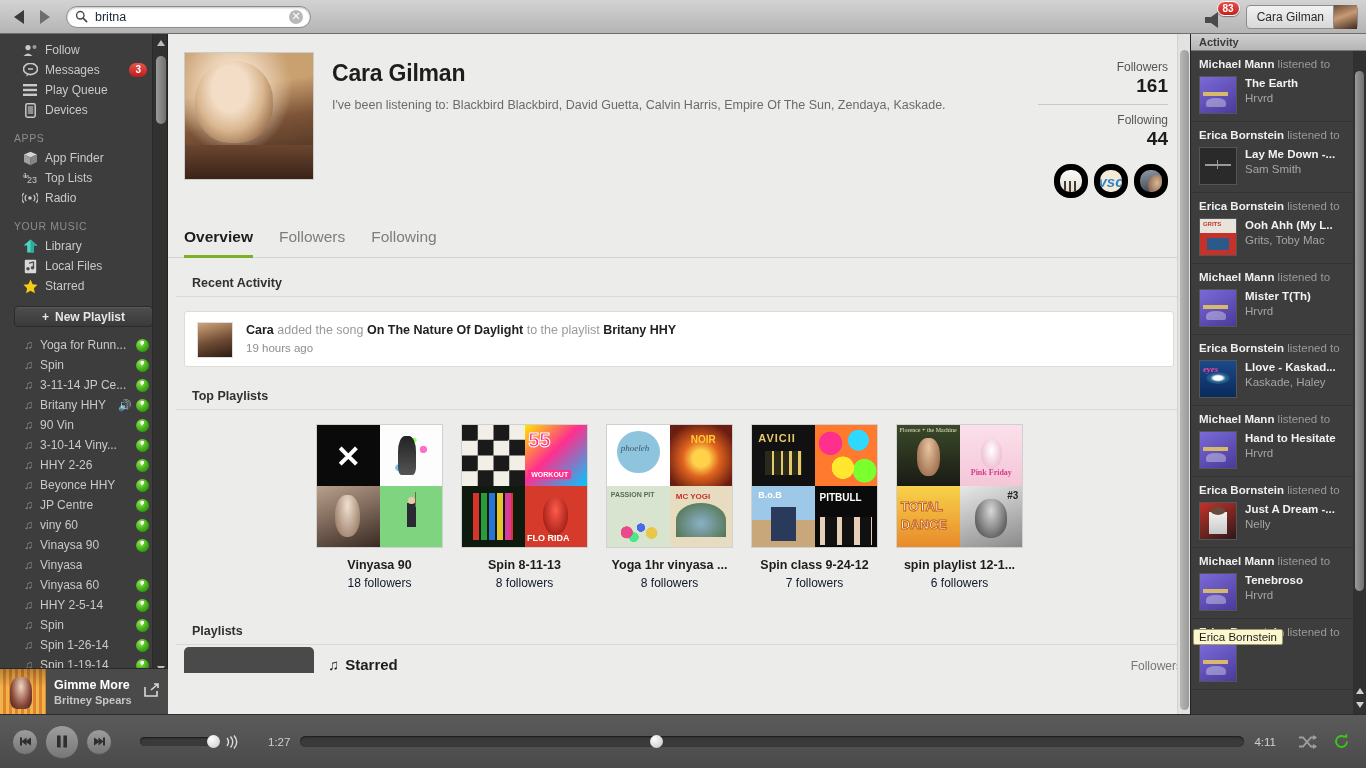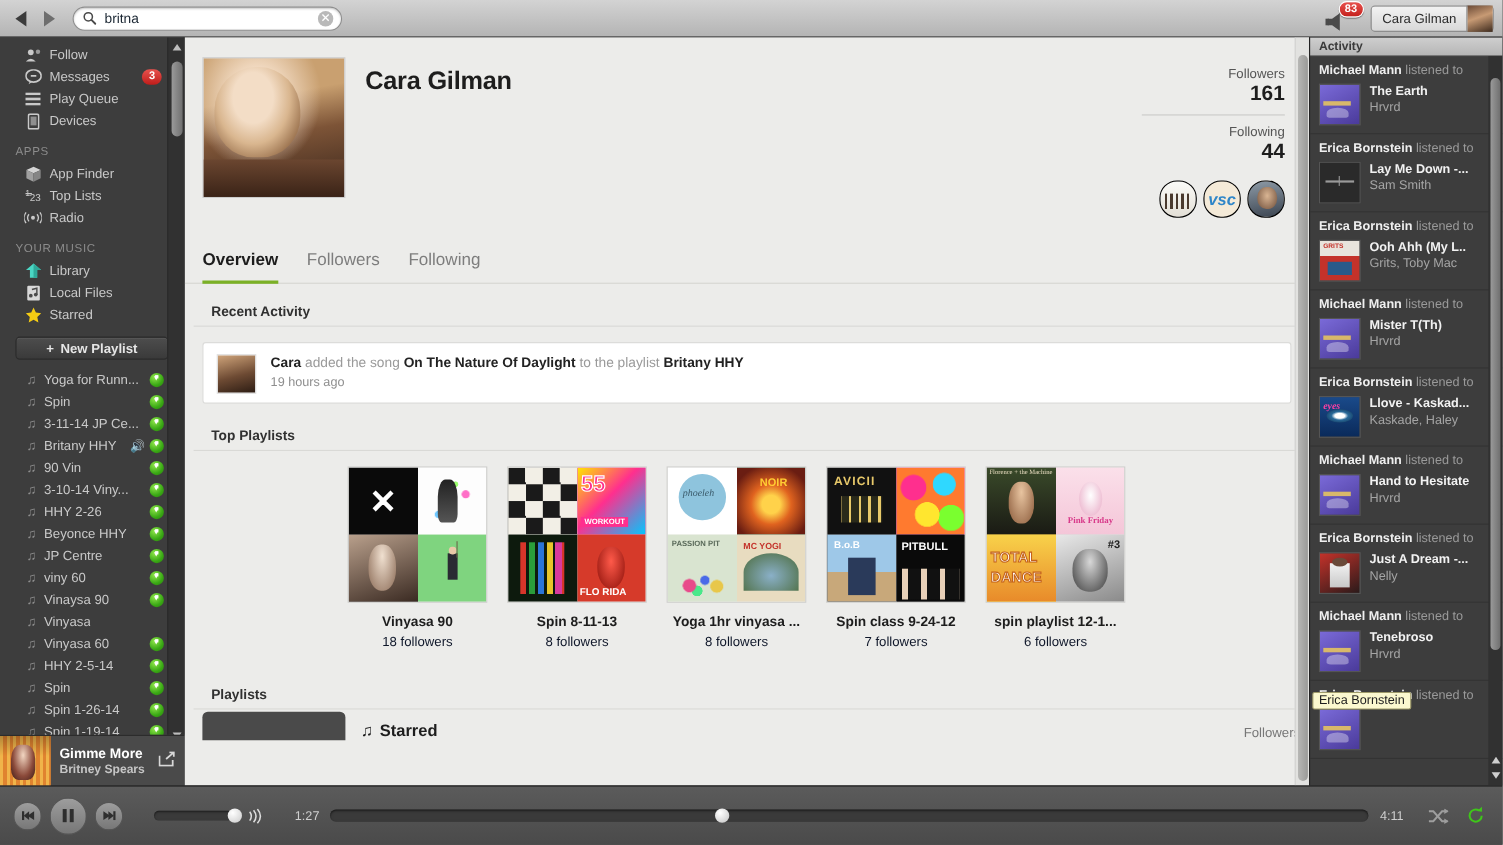--- a/index.html
+++ b/index.html
@@ -173,21 +173,21 @@
   }
   .profile-text { margin-left:18px; flex:1; padding-top:8px; }
   .profile-name { font-size:23px; font-weight:bold; color:#1d1d1d; letter-spacing:-.2px;}
   .profile-bio { margin-top:11px; font-size:12.5px; color:#6b6b6b; }
   .stats { width:130px; text-align:right; padding-top:8px; }
   .stat-label { font-size:12px; color:#555; }
   .stat-num { font-size:19px; font-weight:bold; color:#1d1d1d; margin-top:1px; }
   .stat-rule { border-top:1px solid #c9c9c7; margin:7px 0 8px; }
   .follower-avs { display:flex; gap:6px; justify-content:flex-end; margin-top:14px; }
   .fav {
-    width:34px;height:34px; border:1px solid #000000; border-radius:16px; background:#fff;
+    width:34px;height:34px; border:6px solid #000000; border-radius:16px; background:#fff;
     cursor:pointer; overflow:hidden; position:relative;
   }
   .fav-1 { background:linear-gradient(#fbfbf8,#e3dfd6); }
   .fav-1:after{content:"";position:absolute;left:4px;top:11px;right:4px;height:14px;
     background:repeating-linear-gradient(90deg,#4a3a2e 0 2px,transparent 2px 5px);}
   .fav-2 { background:#f4ead8; color:#2f86c8; font-weight:bold; font-size:15px;
            display:flex;align-items:center;justify-content:center;font-style:italic; }
   .fav-3 { background:linear-gradient(170deg,#8d9aa6,#3b4450); }
   .fav-3:after{content:"";position:absolute;left:8px;top:5px;width:18px;height:20px;
     background:radial-gradient(ellipse at 50% 40%,#d9b593,#6e4e3a);border-radius:45%;}
@@ -577,20 +577,21 @@
       <path d="M7 7 L14 1 M10 1 L14 1 L14 5" fill="none" stroke="#d8d8d8" stroke-width="1.6"></path>
     </svg>
   </div>
 
   <div class="main">
 
     <div class="profile-head">
       <div class="avatar-big"></div>
       <div class="profile-text">
         <div class="profile-name">Cara Gilman</div>
+        <div class="profile-bio">I've been listening to: Blackbird Blackbird, David Guetta, Calvin Harris, Empire Of The Sun, Zendaya, Kaskade.</div>
       </div>
       <div class="stats">
         <div class="stat-label">Followers</div>
         <div class="stat-num">161</div>
         <div class="stat-rule"></div>
         <div class="stat-label">Following</div>
         <div class="stat-num">44</div>
         <div class="follower-avs">
           <div class="fav fav-1"></div>
           <div class="fav fav-2">vsc</div>

